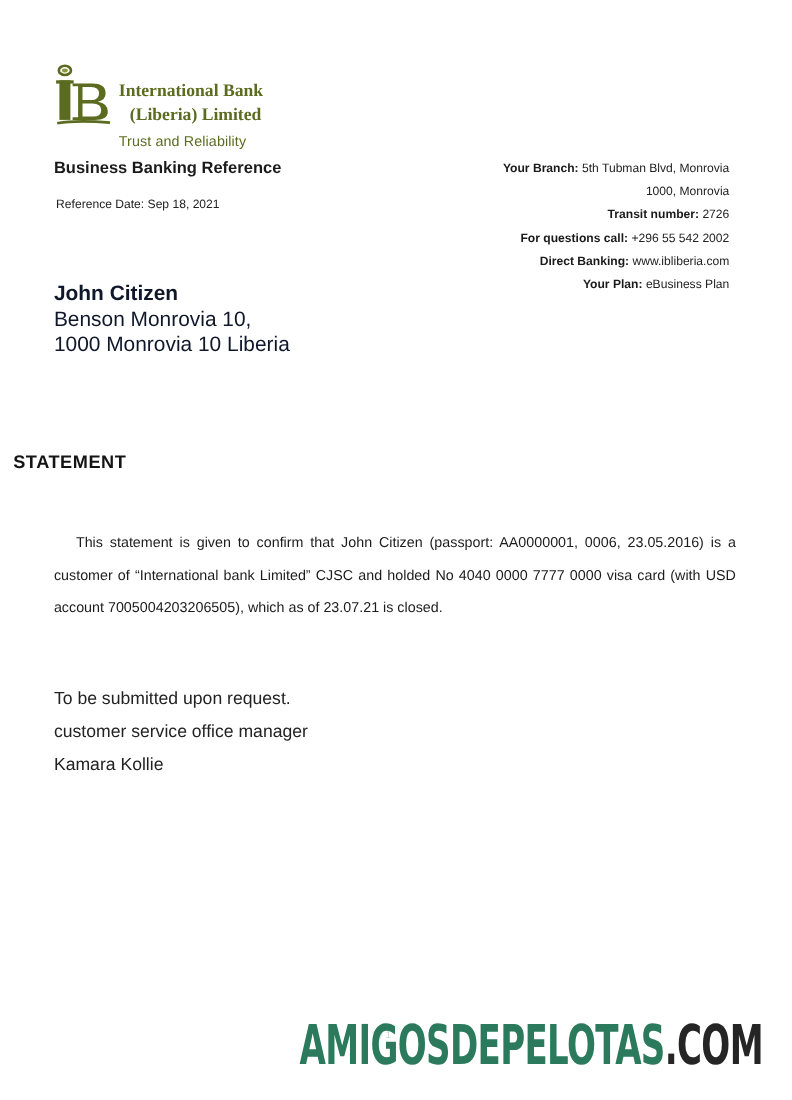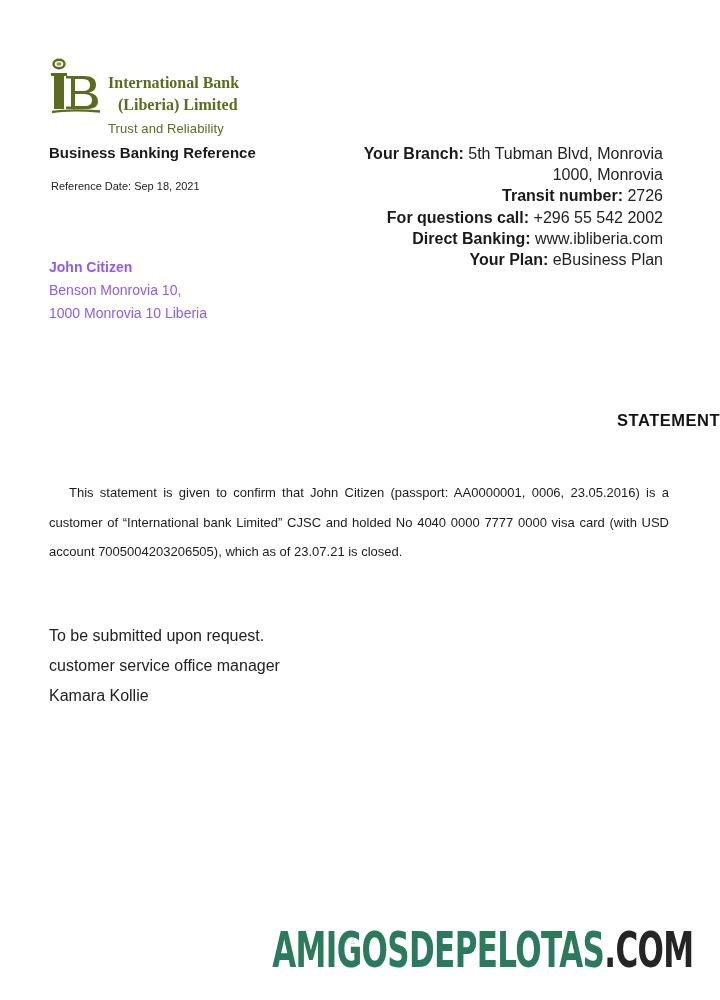--- a/index.html
+++ b/index.html
@@ -9,29 +9,29 @@
     .logo { position: absolute; left: 50px; top: 58px; width: 260px; height: 82px; }
     .logo-mark { position: absolute; left: 0; top: 0; width: 52px; height: 58px; }
     .logo-name { position: absolute; left: 58px; top: 14px; font-family: "Liberation Serif", "DejaVu Serif", serif; font-weight: bold; color: #5b6b1f; font-size: 16px; line-height: 22px; }
     .logo-name .l1 { display: block; }
     .logo-name .l2 { display: block; padding-left: 10px; }
     .logo-tagline { position: absolute; left: 58px; top: 63px; font-size: 13px; color: #5b6b1f; letter-spacing: 0.1px; }
 
     .doc-type { position: absolute; left: 49px; top: 144px; font-size: 15px; font-weight: bold; color: #1a1a1a; }
     .ref-date { position: absolute; left: 51px; top: 180px; font-size: 11px; color: #222; }
 
-    .branch-block { position: absolute; right: 57px; top: 143px; text-align: right; font-size: 16px; line-height: 21.2px; color: #222; }
+    .branch-block { position: absolute; right: 57px; top: 143px; text-align: right; font-size: 11px; line-height: 21.2px; color: #222; }
     .branch-block .row { display: block; white-space: nowrap; }
     .branch-block .lbl { font-weight: bold; color: #1a1a1a; }
 
-    .recipient { position: absolute; left: 49px; top: 256px; font-size: 14px; line-height: 23px; color: #8b5cf6; }
+    .recipient { position: absolute; left: 49px; top: 256px; font-size: 19px; line-height: 23px; color: #0f172a; }
     .recipient .name { font-weight: bold; display: block; }
     .recipient .line { display: block; }
 
-    .title { position: absolute; left: 0; width: 720px; top: 411px; text-align: right; font-size: 16.5px; font-weight: bold; letter-spacing: 0.5px; color: #141414; padding-left: 28px; }
+    .title { position: absolute; left: 0; width: 720px; top: 411px; text-align: left; font-size: 16.5px; font-weight: bold; letter-spacing: 0.5px; color: #141414; padding-left: 12px; }
 
     .body-text { position: absolute; left: 49px; top: 478px; width: 620px; font-size: 13px; line-height: 29.5px; color: #1c1c1c; text-align: justify; text-indent: 20px; }
 
     .closing { position: absolute; left: 49px; top: 621px; font-size: 16px; line-height: 30px; color: #222; }
     .closing span { display: block; }
 
     .watermark { position: absolute; right: 26px; top: 920px; font-family: "DejaVu Sans", sans-serif; font-weight: bold; font-size: 50px; line-height: 60px; letter-spacing: -1px; transform: scaleX(0.62); transform-origin: right center; white-space: nowrap; }
     .watermark .wm-main { color: #2b7a5d; }
     .watermark .wm-tld { color: #252525; }
     .page-indicator { position: absolute; left: 338px; top: 936px; font-size: 9px; color: #b0c4bc; opacity: 0.7; }

